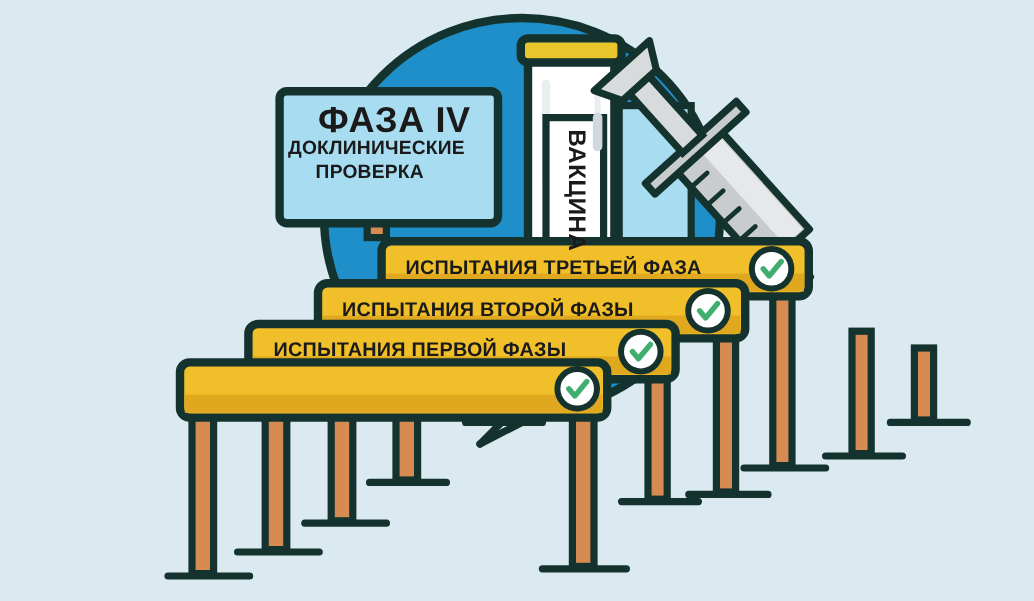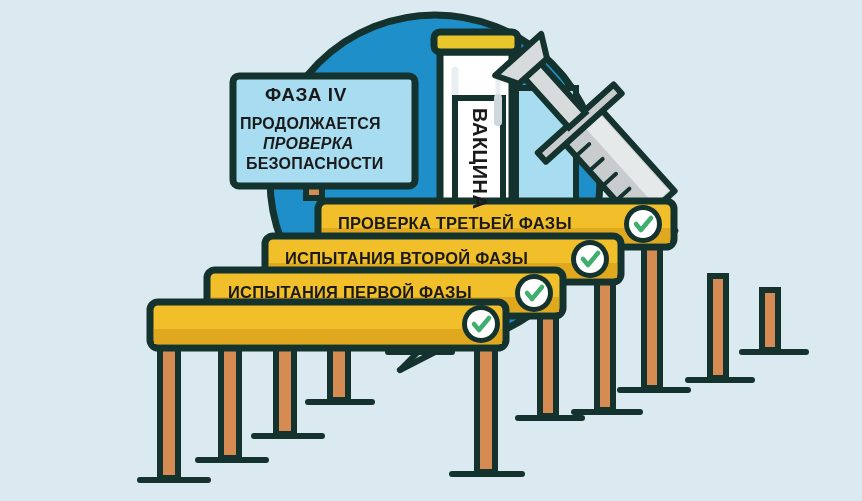--- a/index.html
+++ b/index.html
@@ -13,21 +13,21 @@
   .lbl{
     position:absolute;
     font-family:"Liberation Sans", sans-serif;
     font-weight:bold;
     color:#1a1a1a;
     white-space:nowrap;
     letter-spacing:0.2px;
     pointer-events:none;
   }
   .sign-text{font-size:16.5px;}
-  #t-p4-title{font-size:19px;letter-spacing:0.5px;}
+  #t-p4-title{font-size:30px;letter-spacing:0.5px;}
   .p4-sub{font-size:16px;letter-spacing:0.2px;}
   #t-vial{
     font-size:20px;
     transform-origin:left top;
     transform:rotate(90deg);
     letter-spacing:0.5px;
   }
 </style>
 </head>
 <body>
@@ -186,28 +186,27 @@
         <circle cx="481" cy="324" r="19" fill="#14332e"></circle>
         <circle cx="481" cy="324" r="14" fill="#ffffff"></circle>
         <path d="M474 324 l5 6 l10 -12" fill="none" stroke="#3fae6e" stroke-width="4.5" stroke-linecap="round" stroke-linejoin="round"></path>
       </g>
     </g>
 
   </svg>
 
   <div class="lbl" id="t-p4-title" style="left:265px;top:84px;">ФАЗА IV</div>
 
-  <div class="lbl p4-sub" style="left:240px;top:115px;">ПРОДОЛЖАЕТСЯ</div>
-
-  <div class="lbl p4-sub" style="left:263px;top:135px;font-style:italic;">ПРОВЕРКА</div>
-
-  <div class="lbl p4-sub" style="left:246px;top:155px;">БЕЗОПАСНОСТИ</div>
+  <div class="lbl p4-sub" style="left:240px;top:115px;">ДОКЛИНИЧЕСКИЕ</div>
+
+  <div class="lbl p4-sub" style="left:263px;top:135px;">ПРОВЕРКА</div>
+
 
   <div class="lbl" id="t-vial" style="left:491px;top:108px;">ВАКЦИНА</div>
 
-  <div class="lbl sign-text" style="left:338px;top:214px;">ПРОВЕРКА ТРЕТЬЕЙ ФАЗЫ</div>
+  <div class="lbl sign-text" style="left:338px;top:214px;">ИСПЫТАНИЯ ТРЕТЬЕЙ ФАЗА</div>
 
   <div class="lbl sign-text" style="left:285px;top:249px;text-align:center;">ИСПЫТАНИЯ ВТОРОЙ ФАЗЫ</div>
 
   <div class="lbl sign-text" style="left:228px;top:283px;text-align:right;">ИСПЫТАНИЯ ПЕРВОЙ ФАЗЫ</div>
 
 
 </div>
 
 </body></html>

